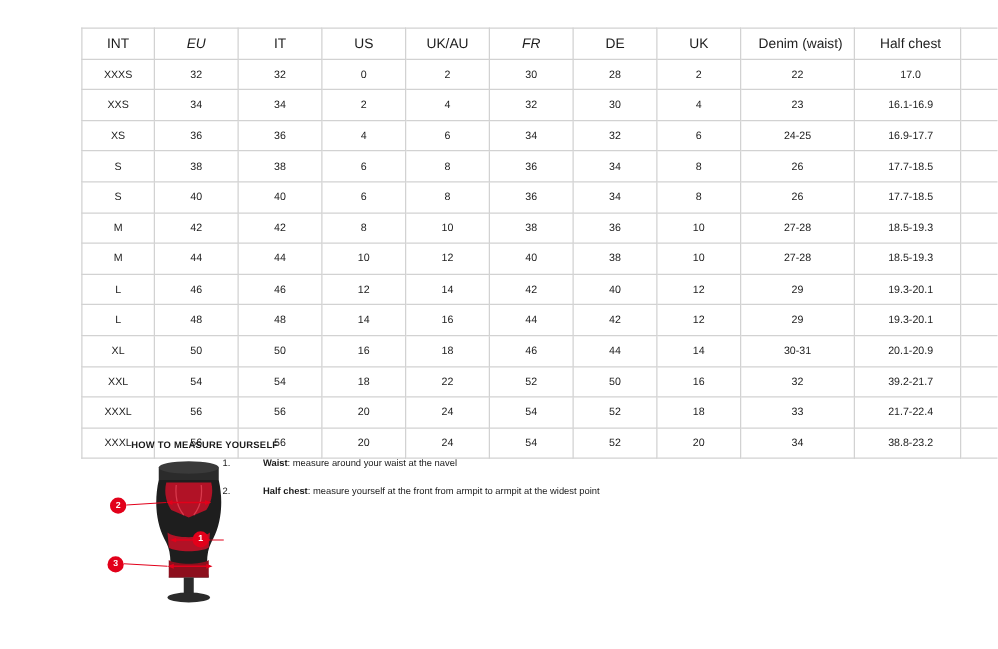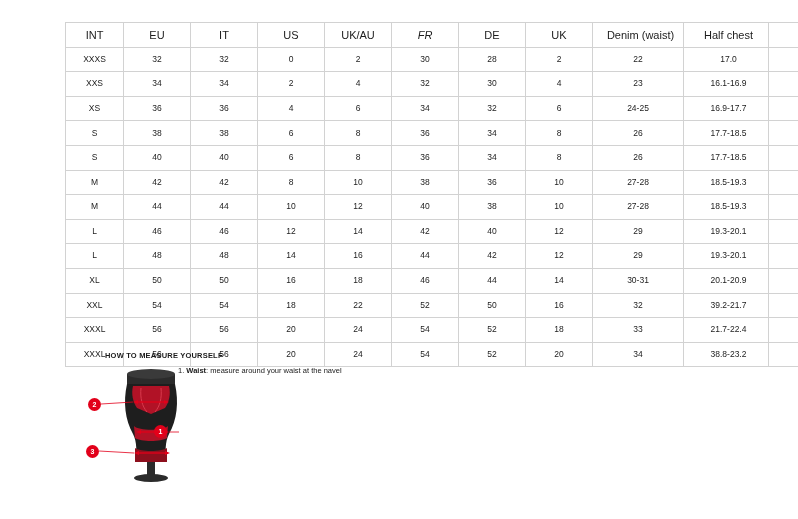--- a/index.html
+++ b/index.html
@@ -44,21 +44,21 @@
     padding: 0 2px;
     line-height: 1.1;
     white-space: nowrap;
   }
   table.size-table thead th {
     font-size: 11px;
     font-weight: normal;
   }
   
   .c0 { width: 53px; }
-  .c1 { width: 62px; }
+  .c1 { width: 62px; font-style: italic; }
   .c2 { width: 62px; }
   .c3 { width: 62px; }
   .c4 { width: 62px; }
   .c5 { width: 62px; font-style: italic; }
   .c6 { width: 62px; }
   .c7 { width: 62px; }
   .c8 { width: 81px; }
   .c9 { width: 75px; }
   .c10 { width: 85px; }
   .cell-left {
@@ -91,20 +91,21 @@
   }
   .instr-line {
     font-size: 7.5px;
     color: #1a1a1a;
     margin-bottom: 12.5px;
     line-height: 1.2;
     white-space: nowrap;
   }
   .instr-line b {
     font-weight: bold;
+    margin-left: 24px;
   }
   .marker {
     position: absolute;
     width: 13px;
     height: 13px;
     border-radius: 50%;
     background: #e2001a;
     color: #ffffff;
     font-size: 7px;
     font-weight: bold;
@@ -358,15 +359,18 @@
   </div>
 
   <div class="marker m1">1</div>
   <div class="marker m2">2</div>
   <div class="marker m3">3</div>
 
   <div class="instructions">
     <div class="instr-line">
       <span>1. </span><b>Waist</b><span>: measure around your waist at the navel</span>
     </div>
+    <div class="instr-line">
+      <span>2. </span><b>Half chest</b><span>: measure yourself at the front from armpit to armpit at the widest point</span>
+    </div>
   </div>
 
 </div>
 
 </body></html>

